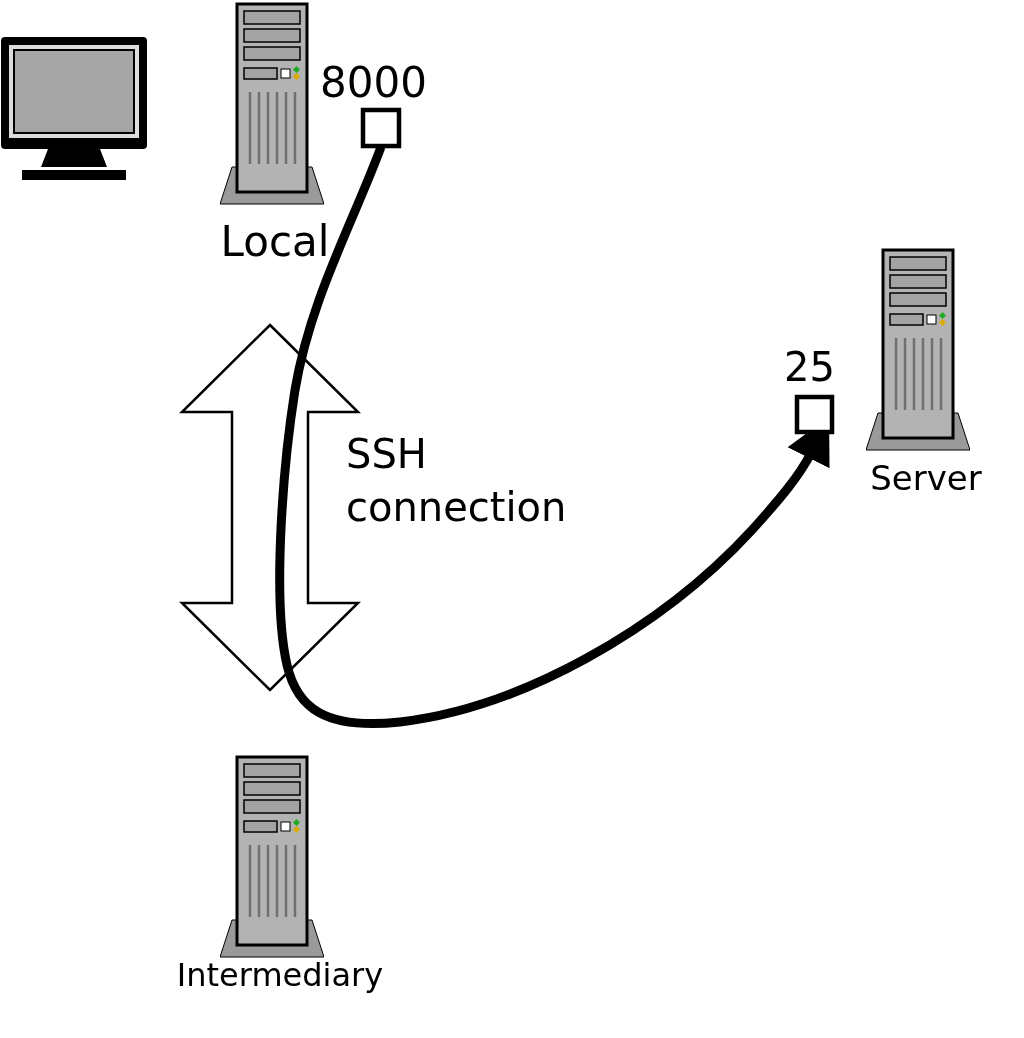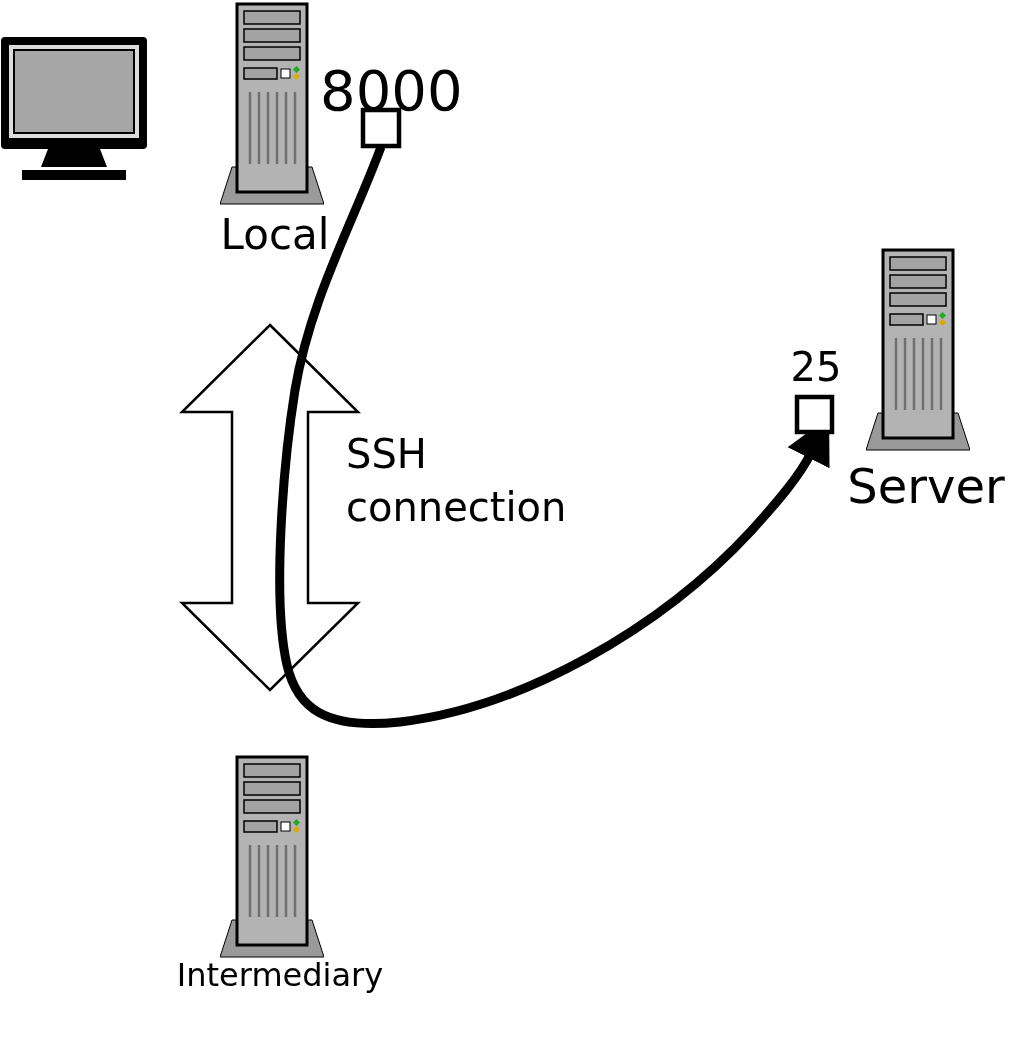--- a/index.html
+++ b/index.html
@@ -22,30 +22,30 @@
     top: 0;
     width: 1024px;
     height: 1038px;
   }
   .label {
     position: absolute;
     color: #000;
     white-space: nowrap;
   }
   .port-label {
-    font-size: 56px;
+    font-size: 42px;
   }
   .node-label {
     font-size: 42px;
     text-align: center;
   }
   .label-8000      { left: 320px; top: 58px; }
-  .label-local     { left: 215px; top: 210px; width: 120px; }
-  .label-25        { left: 784px; top: 344px; width: 64px; text-align: center; font-size: 40px; }
-  .label-server    { left: 846px; top: 458px; width: 160px; font-size: 48px; }
+  .label-local     { left: 215px; top: 217px; width: 120px; }
+  .label-25        { left: 784px; top: 344px; width: 64px; font-size: 40px; }
+  .label-server    { left: 846px; top: 458px; width: 160px; font-size: 34px; }
   .label-intermediary { left: 120px; top: 956px; width: 320px; font-size: 32px; }
   .ssh-label-block {
     position: absolute;
     left: 346px;
     top: 428px;
     width: 250px;
     font-size: 40px;
     line-height: 53px;
   }
 </style>

